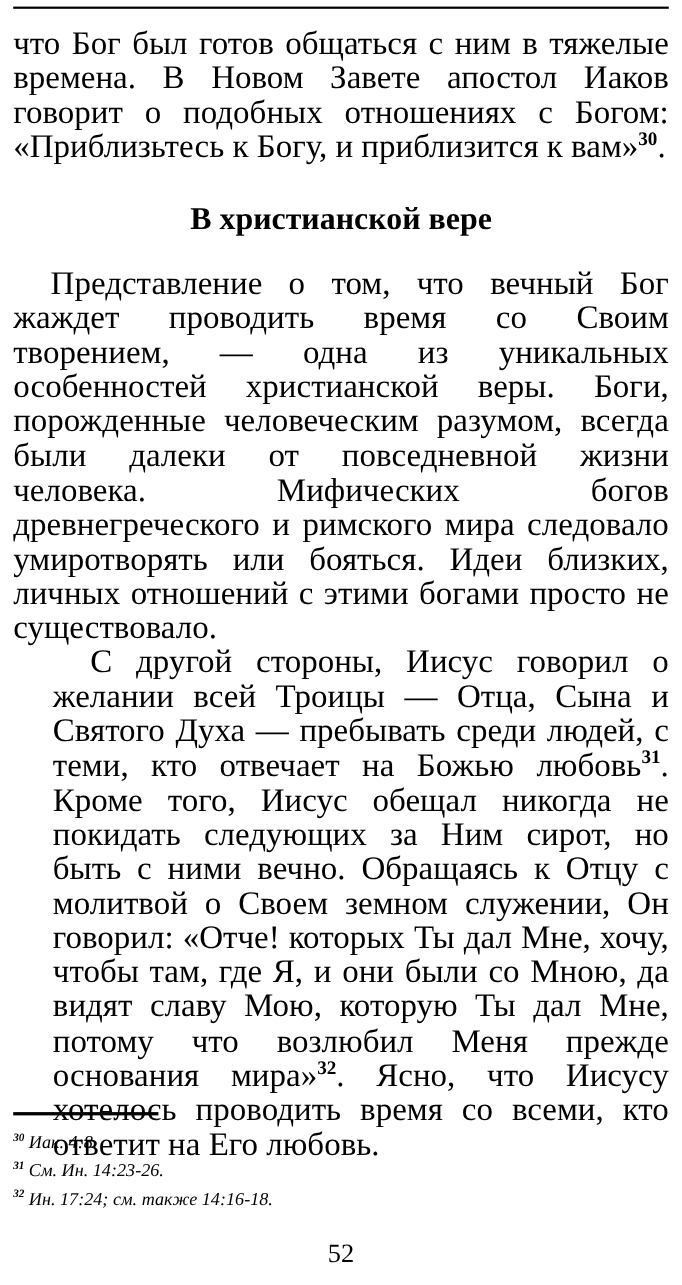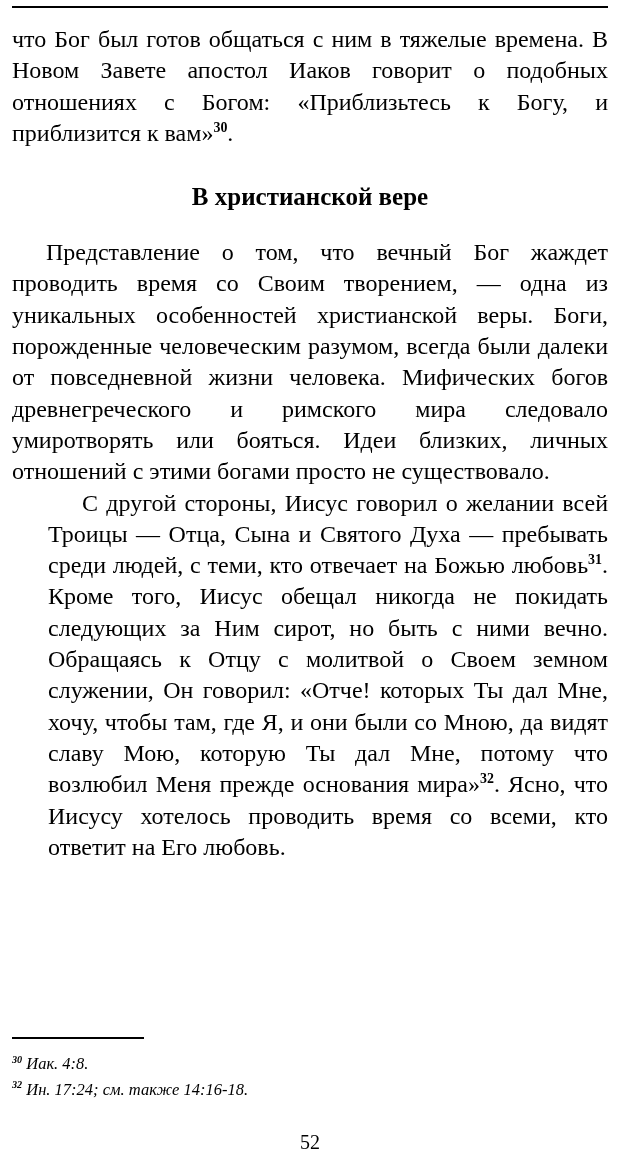--- a/index.html
+++ b/index.html
@@ -31,38 +31,38 @@
     margin-top: 8px;
     margin-bottom: 2px;
   }
   .head-rule {
     width: 100%;
     height: 2px;
     background: #000;
     margin: 6px 0 16px 0;
   }
   .body-text {
-    font-size: 24px;
+    font-size: 30px;
     line-height: 31.3px;
     text-align: justify;
     text-justify: inter-word;
     margin: 0;
     hyphens: manual;
   }
   .body-text + .body-text {
     margin-top: 0;
     margin-left: 36px;
   }
   .indent {
     text-indent: 34px;
   }
   .section-title {
     text-align: center;
     font-weight: bold;
-    font-size: 25px;
+    font-size: 29px;
     margin: 34px 0 26px 0;
   }
   sup {
     font-size: 0.58em;
     vertical-align: super;
     line-height: 0;
     font-weight: bold;
   }
   .notes {
     position: absolute;
@@ -85,39 +85,40 @@
   .note sup {
     font-size: 0.62em;
     margin-right: 4px;
   }
   .folio {
     position: absolute;
     bottom: 14px;
     left: 0;
     width: 620px;
     text-align: center;
-    font-size: 20px;
+    font-size: 24px;
   }
 </style>
 </head>
 <body>
 
 <div class="page">
 
   <div class="head-rule"></div>
 
   <p class="body-text"><span>что Бог был готов общаться с ним в тяжелые времена. В Новом Завете апостол Иаков говорит о подобных отношениях с Богом: «Приблизьтесь к Богу, и приблизится к вам»</span><sup>30</sup><span>.</span></p>
 
   <h2 class="section-title">В христианской вере</h2>
 
   <p class="body-text indent">Представление о том, что вечный Бог жаждет проводить время со Своим творением, — одна из уникальных особенностей христианской веры. Боги, порожденные человеческим разумом, всегда были далеки от повседневной жизни человека. Мифических богов древнегреческого и римского мира следовало умиротворять или бояться. Идеи близких, личных отношений с этими богами просто не существовало.</p>
 
   <p class="body-text indent"><span>С другой стороны, Иисус говорил о желании всей Троицы — Отца, Сына и Святого Духа — пребывать среди людей, с теми, кто отвечает на Божью любовь</span><sup>31</sup><span>. Кроме того, Иисус обещал никогда не покидать следующих за Ним сирот, но быть с ними вечно. Обращаясь к Отцу с молитвой о Своем земном служении, Он говорил: «Отче! которых Ты дал Мне, хочу, чтобы там, где Я, и они были со Мною, да видят славу Мою, которую Ты дал Мне, потому что возлюбил Меня прежде основания мира»</span><sup>32</sup><span>. Ясно, что Иисусу хотелось проводить время со всеми, кто ответит на Его любовь.</span></p>
 
   <div class="notes">
     <div class="notes-rule"></div>
     <p class="note"><sup>30</sup><span>Иак. 4:8.</span></p>
+    <p class="note"><sup>31</sup><span>См. Ин. 14:23-26.</span></p>
     <p class="note"><sup>32</sup><span>Ин. 17:24; см. также 14:16-18.</span></p>
   </div>
 
   <div class="folio">52</div>
 
 </div>
 
 </body></html>

